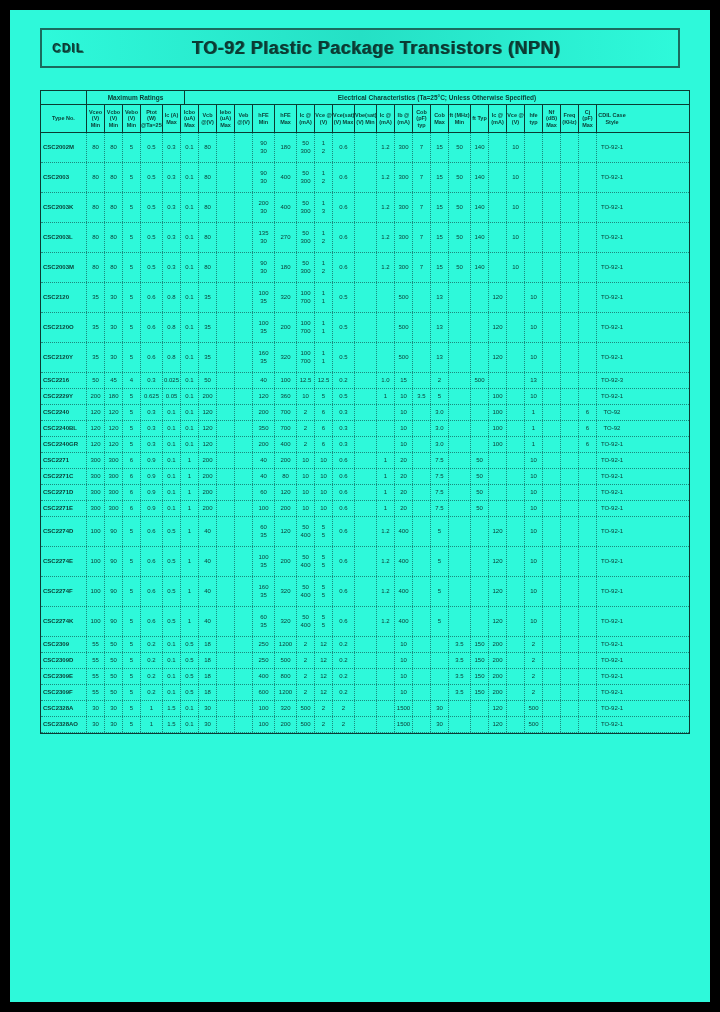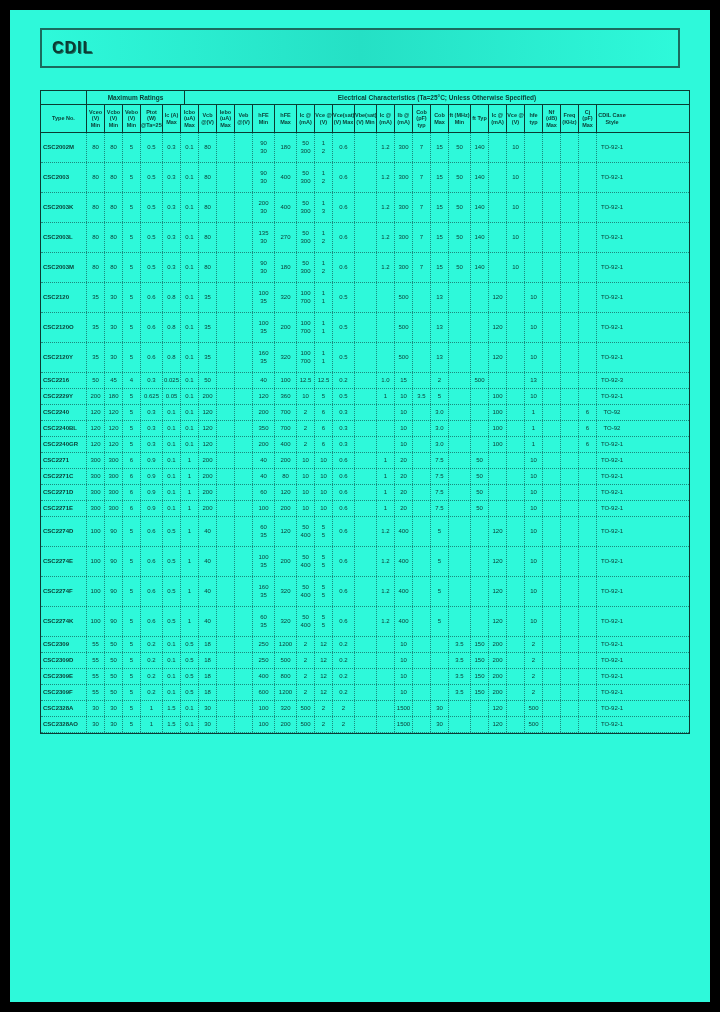--- a/index.html
+++ b/index.html
@@ -26,21 +26,21 @@
     top: 18px;
     width: 640px;
     height: 40px;
     border: 2px solid #1a6b5e;
     background: linear-gradient(90deg, #2ef9da 0%, #25e0c5 50%, #2ef9da 100%);
     display: flex;
     align-items: center;
     padding: 0 10px;
   }
   .logo {
-    font-size: 16px;
+    font-size: 12px;
     font-weight: bold;
     color: #0a3b33;
     letter-spacing: 1px;
     text-shadow: 1px 1px 0 #1a6b5e;
   }
   .title {
     flex: 1;
     text-align: center;
     font-size: 18px;
     font-weight: bold;
@@ -116,20 +116,21 @@
   .w-case { width: 30px; }
   .tall { min-height: 30px; }
 </style>
 </head>
 <body>
 
 <div class="page">
 
   <div class="title-bar">
     <span class="logo">CDIL</span>
+    <span class="title">TO-92 Plastic Package Transistors (NPN)</span>
   </div>
 
   <div class="sheet">
 
     <div class="hdr-row">
       <div class="hdr-group" style="width:46px;border-right:1px solid #0a3b33"></div>
       <div class="hdr-group" style="width:98px">Maximum Ratings</div>
       <div class="hdr-group" style="flex:1;border-right:none">Electrical Characteristics (Ta=25°C; Unless Otherwise Specified)</div>
     </div>
 

